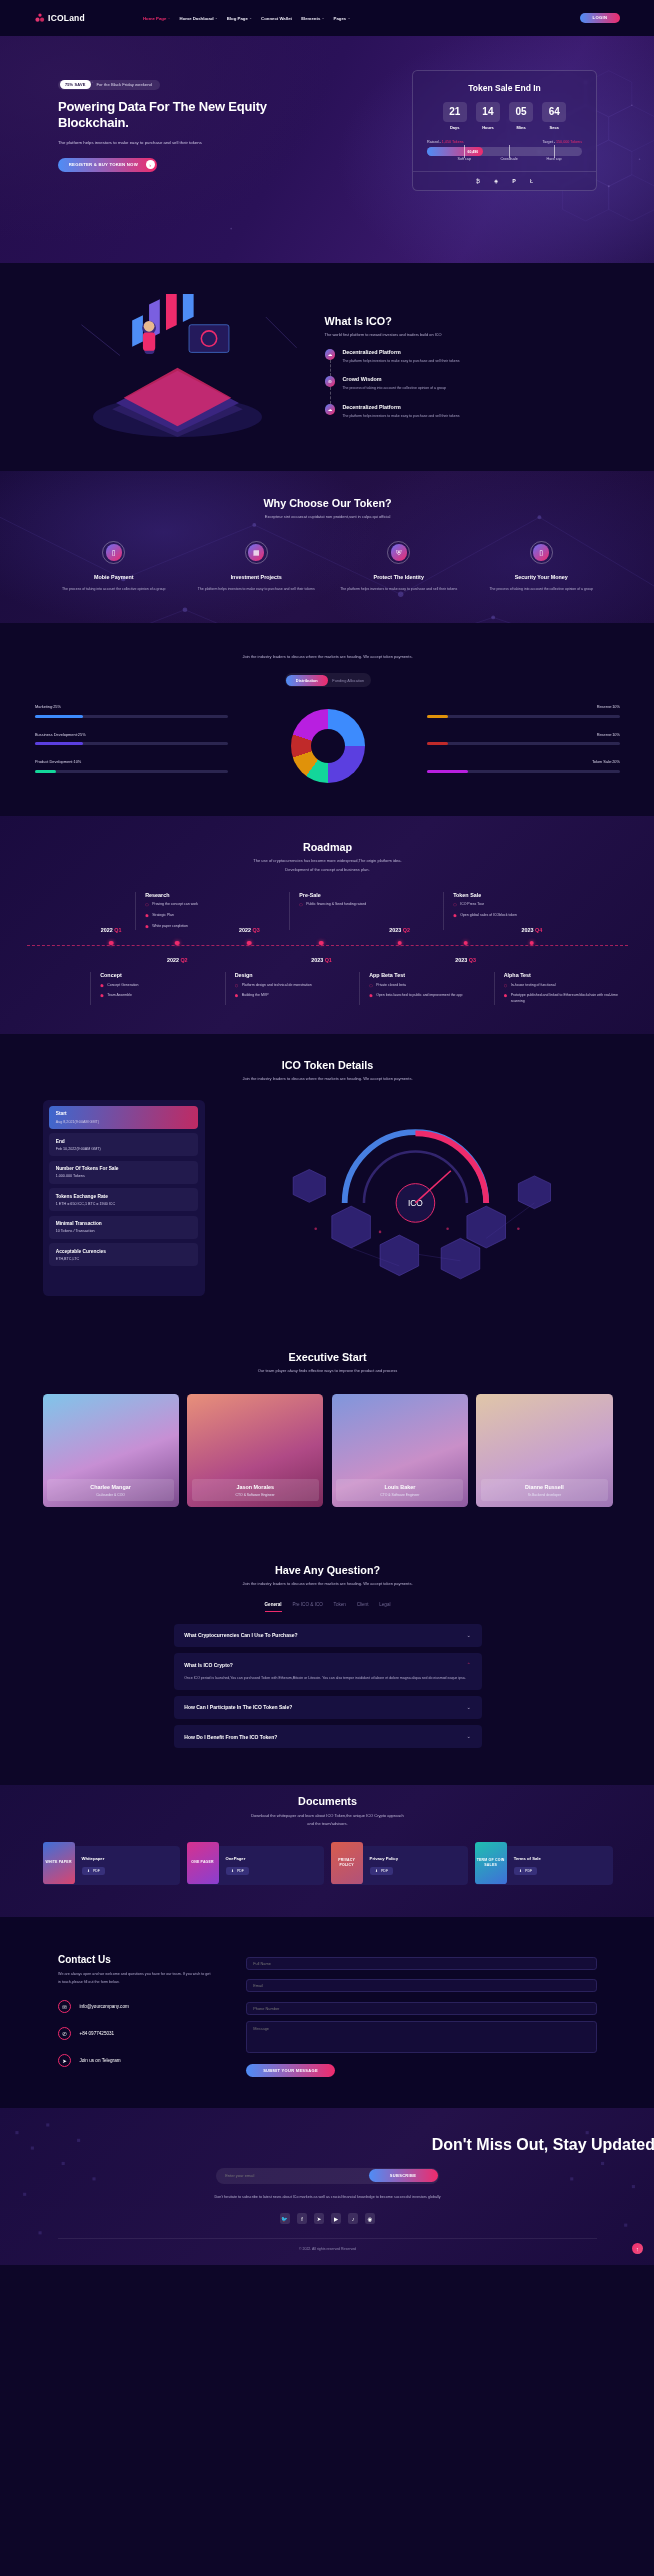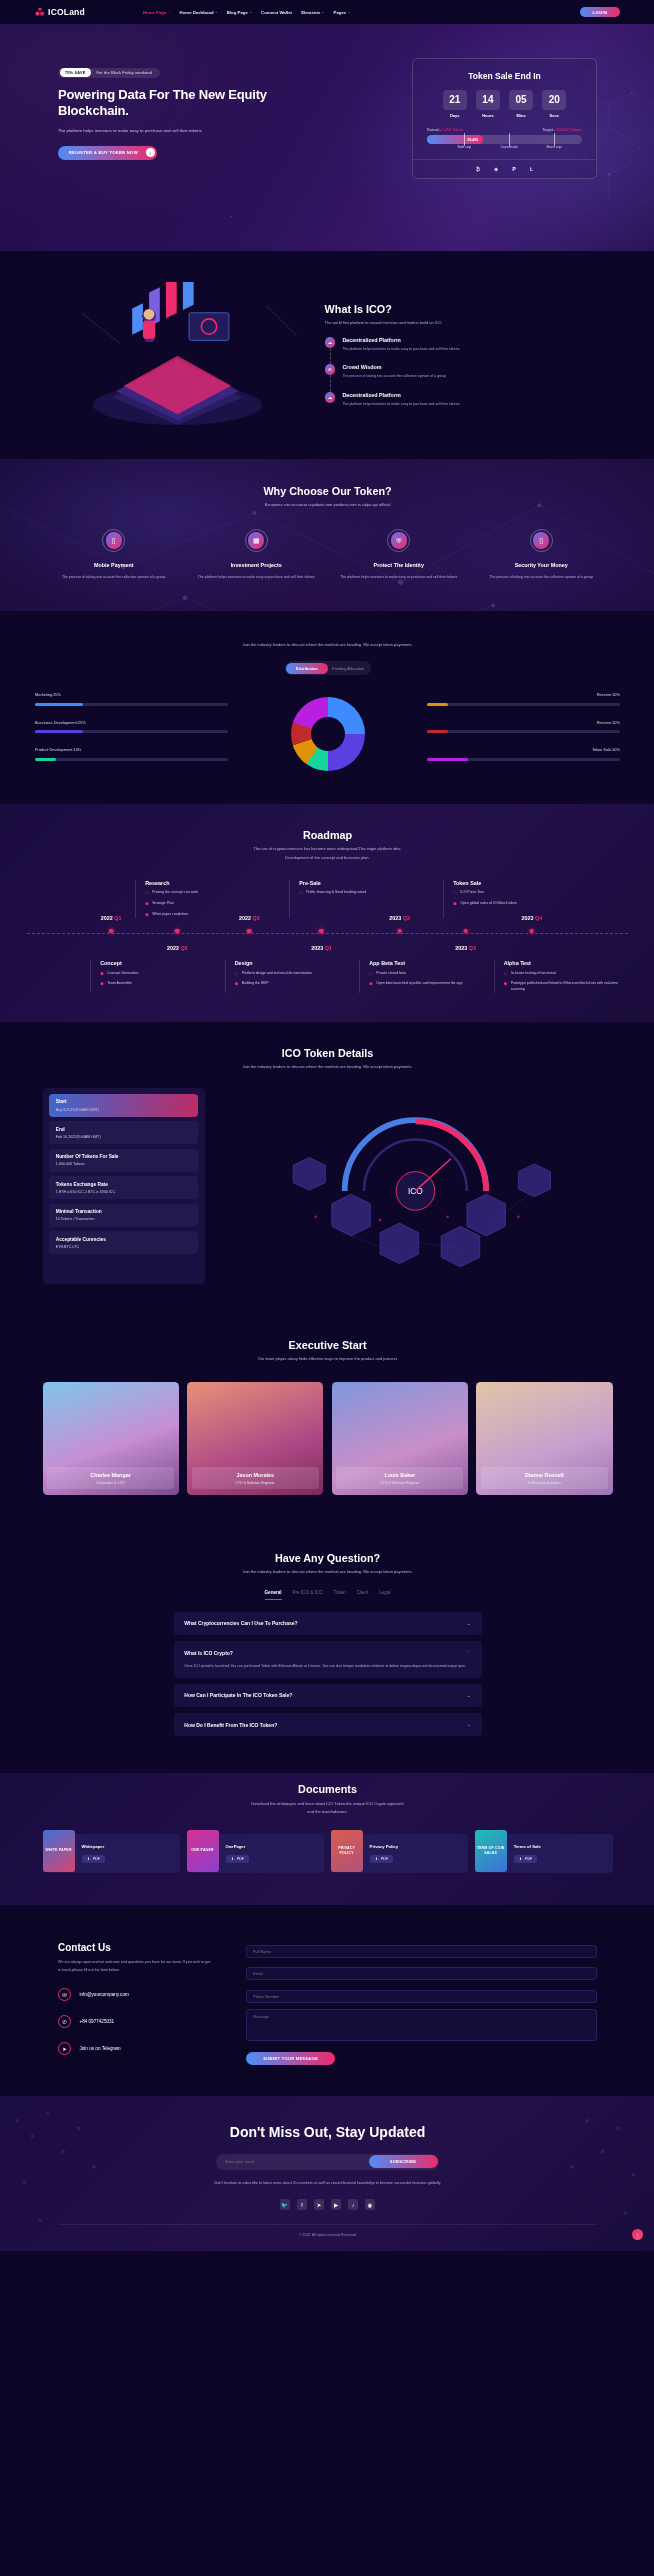--- a/index.html
+++ b/index.html
@@ -6,21 +6,21 @@
   body {
     width:655px; background:#0d0628;
     font-family:"Liberation Sans", sans-serif;
     color:#fff; overflow-x:hidden;
   }
   .wrap { width:655px; margin:0 auto; }
   .inner { width:539px; margin:0 auto; }
 
   
   .nav {
-    height:24px; background:#0b0526; display:flex; align-items:center;
+    height:36px; background:#0b0526; display:flex; align-items:center;
     padding:12px 35px; position:relative; z-index:30;
   }
   .brand { display:flex; align-items:center; gap:3.1px; }
   .brand-logo { width:10px; height:10.8px; }
   .brand-name { font-size:8.5px; font-weight:bold; letter-spacing:0.2px; }
   .nav-links { display:flex; align-items:center; gap:9.2px; margin-left:58px; }
   .nav-link { font-size:4.3px; font-weight:bold; color:#e9e7f2; display:flex; align-items:center; gap:1.5px; white-space:nowrap; }
   .nav-link.active { color:#ee2b6c; }
   .caret { font-size:3.1px; opacity:.8; }
   .login-btn {
@@ -264,21 +264,21 @@
     background:linear-gradient(90deg,#4e8df6,#ee2b6c); color:#fff;
     font-size:4px; font-weight:bold; letter-spacing:0.3px;
     font-family:"Liberation Sans", sans-serif;
   }
 
   
   .news {
     padding:28px 0 14px; position:relative; overflow:hidden;
     background:linear-gradient(135deg,#1b0c41,#241149 55%,#1a0b3e);
   }
-  .news-h { text-align:center; font-size:14px; font-weight:bold; }
+  .news-h { text-align:right; font-size:16px; font-weight:bold; }
   .sub-wrap {
     width:223px; height:16px; margin:14px auto 0; border-radius:8.5px;
     background:rgba(255,255,255,.08); display:flex; align-items:center; padding:1.5px;
   }
   .sub-in {
     flex:1; background:transparent; border:none; padding-left:7.7px;
     font-size:4px; color:#9992b8; font-family:"Liberation Sans", sans-serif; outline:none;
   }
   .sub-btn {
     width:69px; height:13px; border:none; border-radius:7px;
@@ -387,21 +387,21 @@
               </div>
               <div class="cd-unit">
                 <div class="cd-box">14</div>
                 <div class="cd-label">Hours</div>
               </div>
               <div class="cd-unit">
                 <div class="cd-box">05</div>
                 <div class="cd-label">Mins</div>
               </div>
               <div class="cd-unit">
-                <div class="cd-box">20</div>
+                <div class="cd-box">64</div>
                 <div class="cd-label">Secs</div>
               </div>
             </div>
             <div class="cd-meta">
               <div><span>Raised - </span><b>1,450 Tokens</b></div>
               <div><span>Target - </span><b>150,000 Tokens</b></div>
             </div>
             <div class="cd-bar">
               <div class="cd-fill">60,490</div>
               <div class="cd-tick" style="left:24%"></div>

